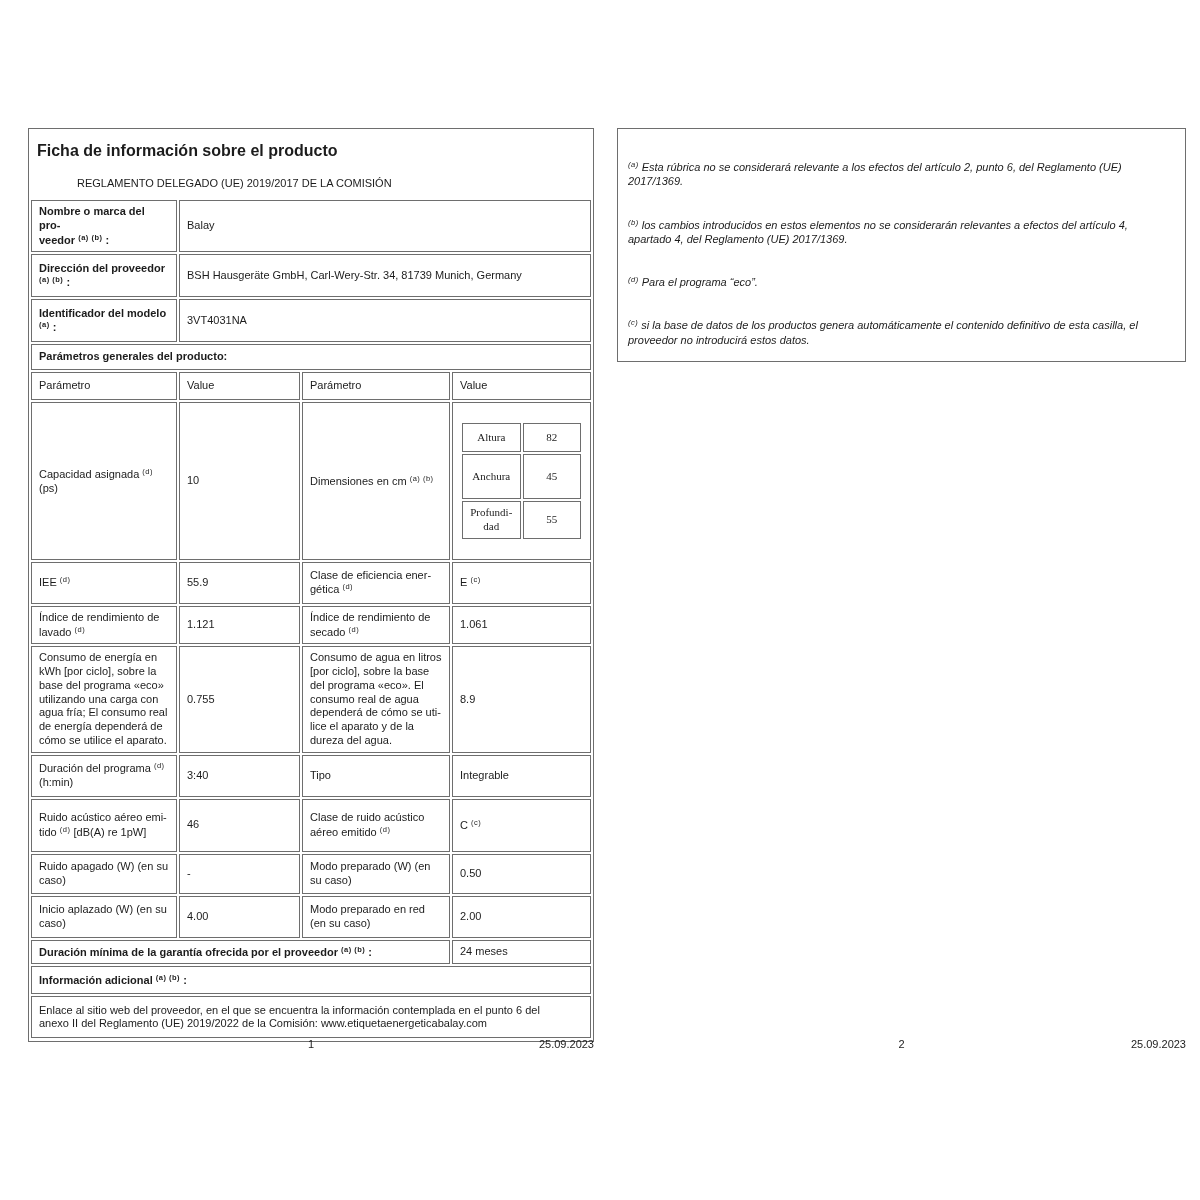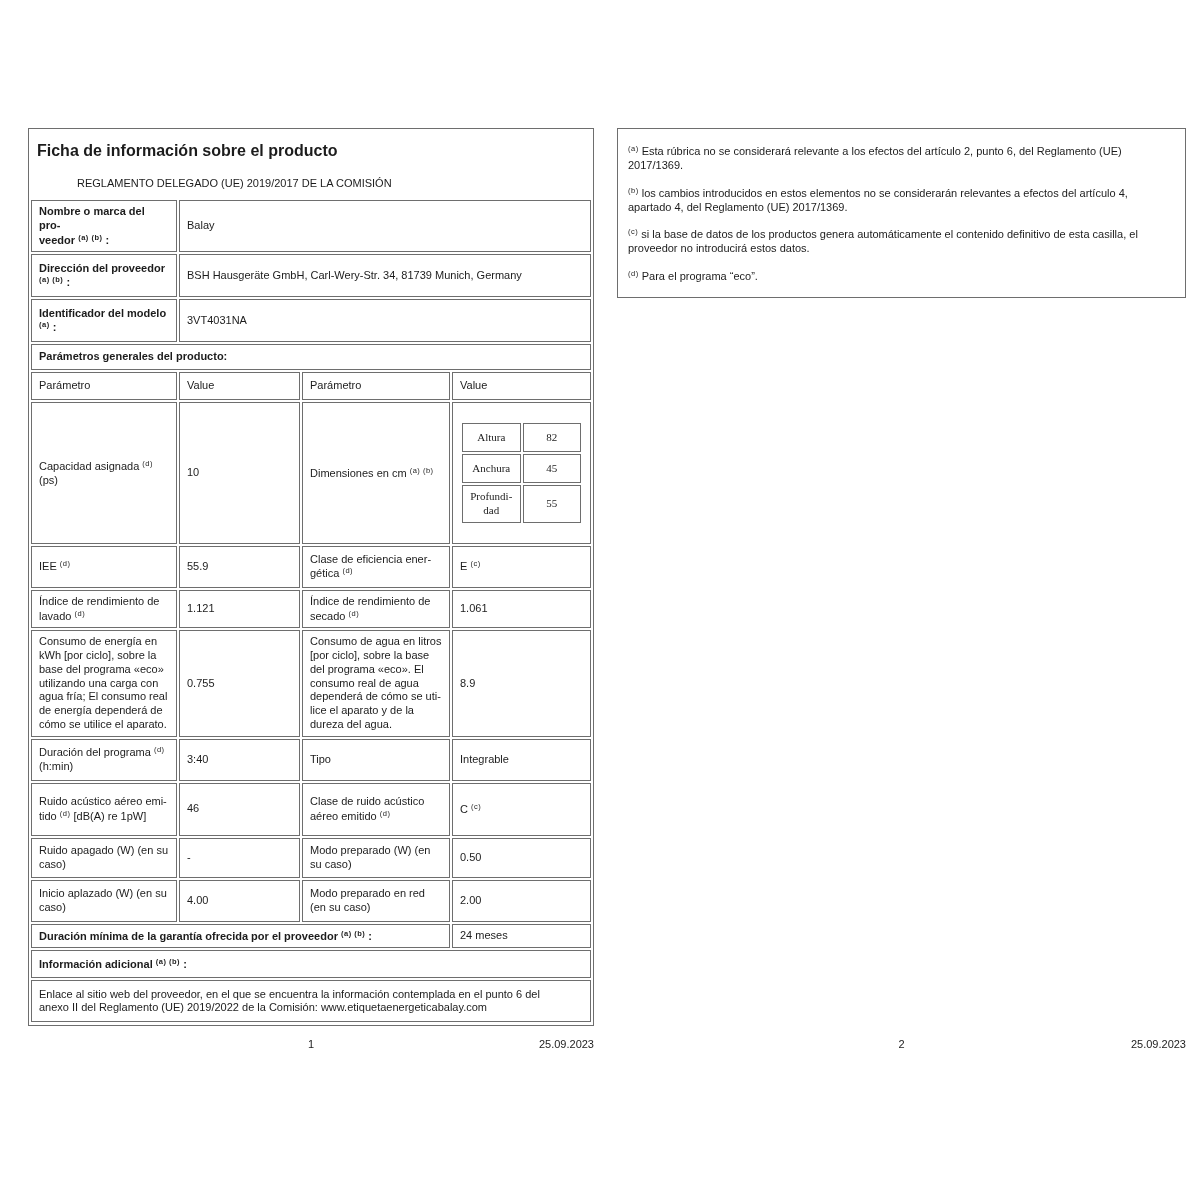--- a/index.html
+++ b/index.html
@@ -54,21 +54,21 @@
     padding: 2px 4px;
     white-space: pre-line;
   }
 
   .fnbox {
     border: 1px solid #6e6e6e;
     padding: 2px 10px 14px 10px;
     font-size: 11px;
     line-height: 1.3;
   }
-  .fnbox p { margin: 13px 0 0 0; white-space: pre-line; }
+  .fnbox p { margin: 29px 0 0 0; white-space: pre-line; font-style: italic; }
 
   .footer { position: absolute; top: 1038px; font-size: 11px; height: 16px; }
   #footer1 { left: 28px; width: 566px; }
   #footer2 { left: 617px; width: 569px; }
   .footer .pg { display: block; text-align: center; }
   .footer .dt { position: absolute; right: 0; top: 0; }
 </style>
 </head>
 <body>
 
@@ -119,21 +119,21 @@
 (ps)</span></td>
       <td class="center">10</td>
       <td><span>Dimensiones en cm </span><span class="sup">(a) (b)</span></td>
       <td class="subwrap">
         <table class="sub">
           <colgroup><col style="width:50%"><col style="width:50%"></colgroup>
           <tbody><tr style="height:29px">
             <td>Altura</td>
             <td>82</td>
           </tr>
-          <tr style="height:29px">
+          <tr style="height:45px">
             <td>Anchura</td>
             <td>45</td>
           </tr>
           <tr style="height:38px">
             <td>Profundi-
 dad</td>
             <td>55</td>
           </tr>
         </tbody></table>
       </td>
@@ -226,23 +226,23 @@
   </tbody>
     </table>
 </div>
 
 <div id="page2" class="page">
   <div class="fnbox">
     <p><span class="sup">(a)</span><span> Esta rúbrica no se considerará relevante a los efectos del artículo 2, punto 6, del Reglamento (UE)
 2017/1369.</span></p>
     <p><span class="sup">(b)</span><span>  los cambios introducidos en estos elementos no se considerarán relevantes a efectos del artículo 4,
 apartado 4, del Reglamento (UE) 2017/1369.</span></p>
+    <p><span class="sup">(d)</span><span> Para el programa “eco”.</span></p>
     <p><span class="sup">(c)</span><span>  si la base de datos de los productos genera automáticamente el contenido definitivo de esta casilla, el
 proveedor no introducirá  estos datos.</span></p>
-    <p><span class="sup">(d)</span><span> Para el programa “eco”.</span></p>
   </div>
 </div>
 
 <div id="footer1" class="footer">
   <span class="pg">1</span>
   <span class="dt">25.09.2023</span>
 </div>
 <div id="footer2" class="footer">
   <span class="pg">2</span>
   <span class="dt">25.09.2023</span>

